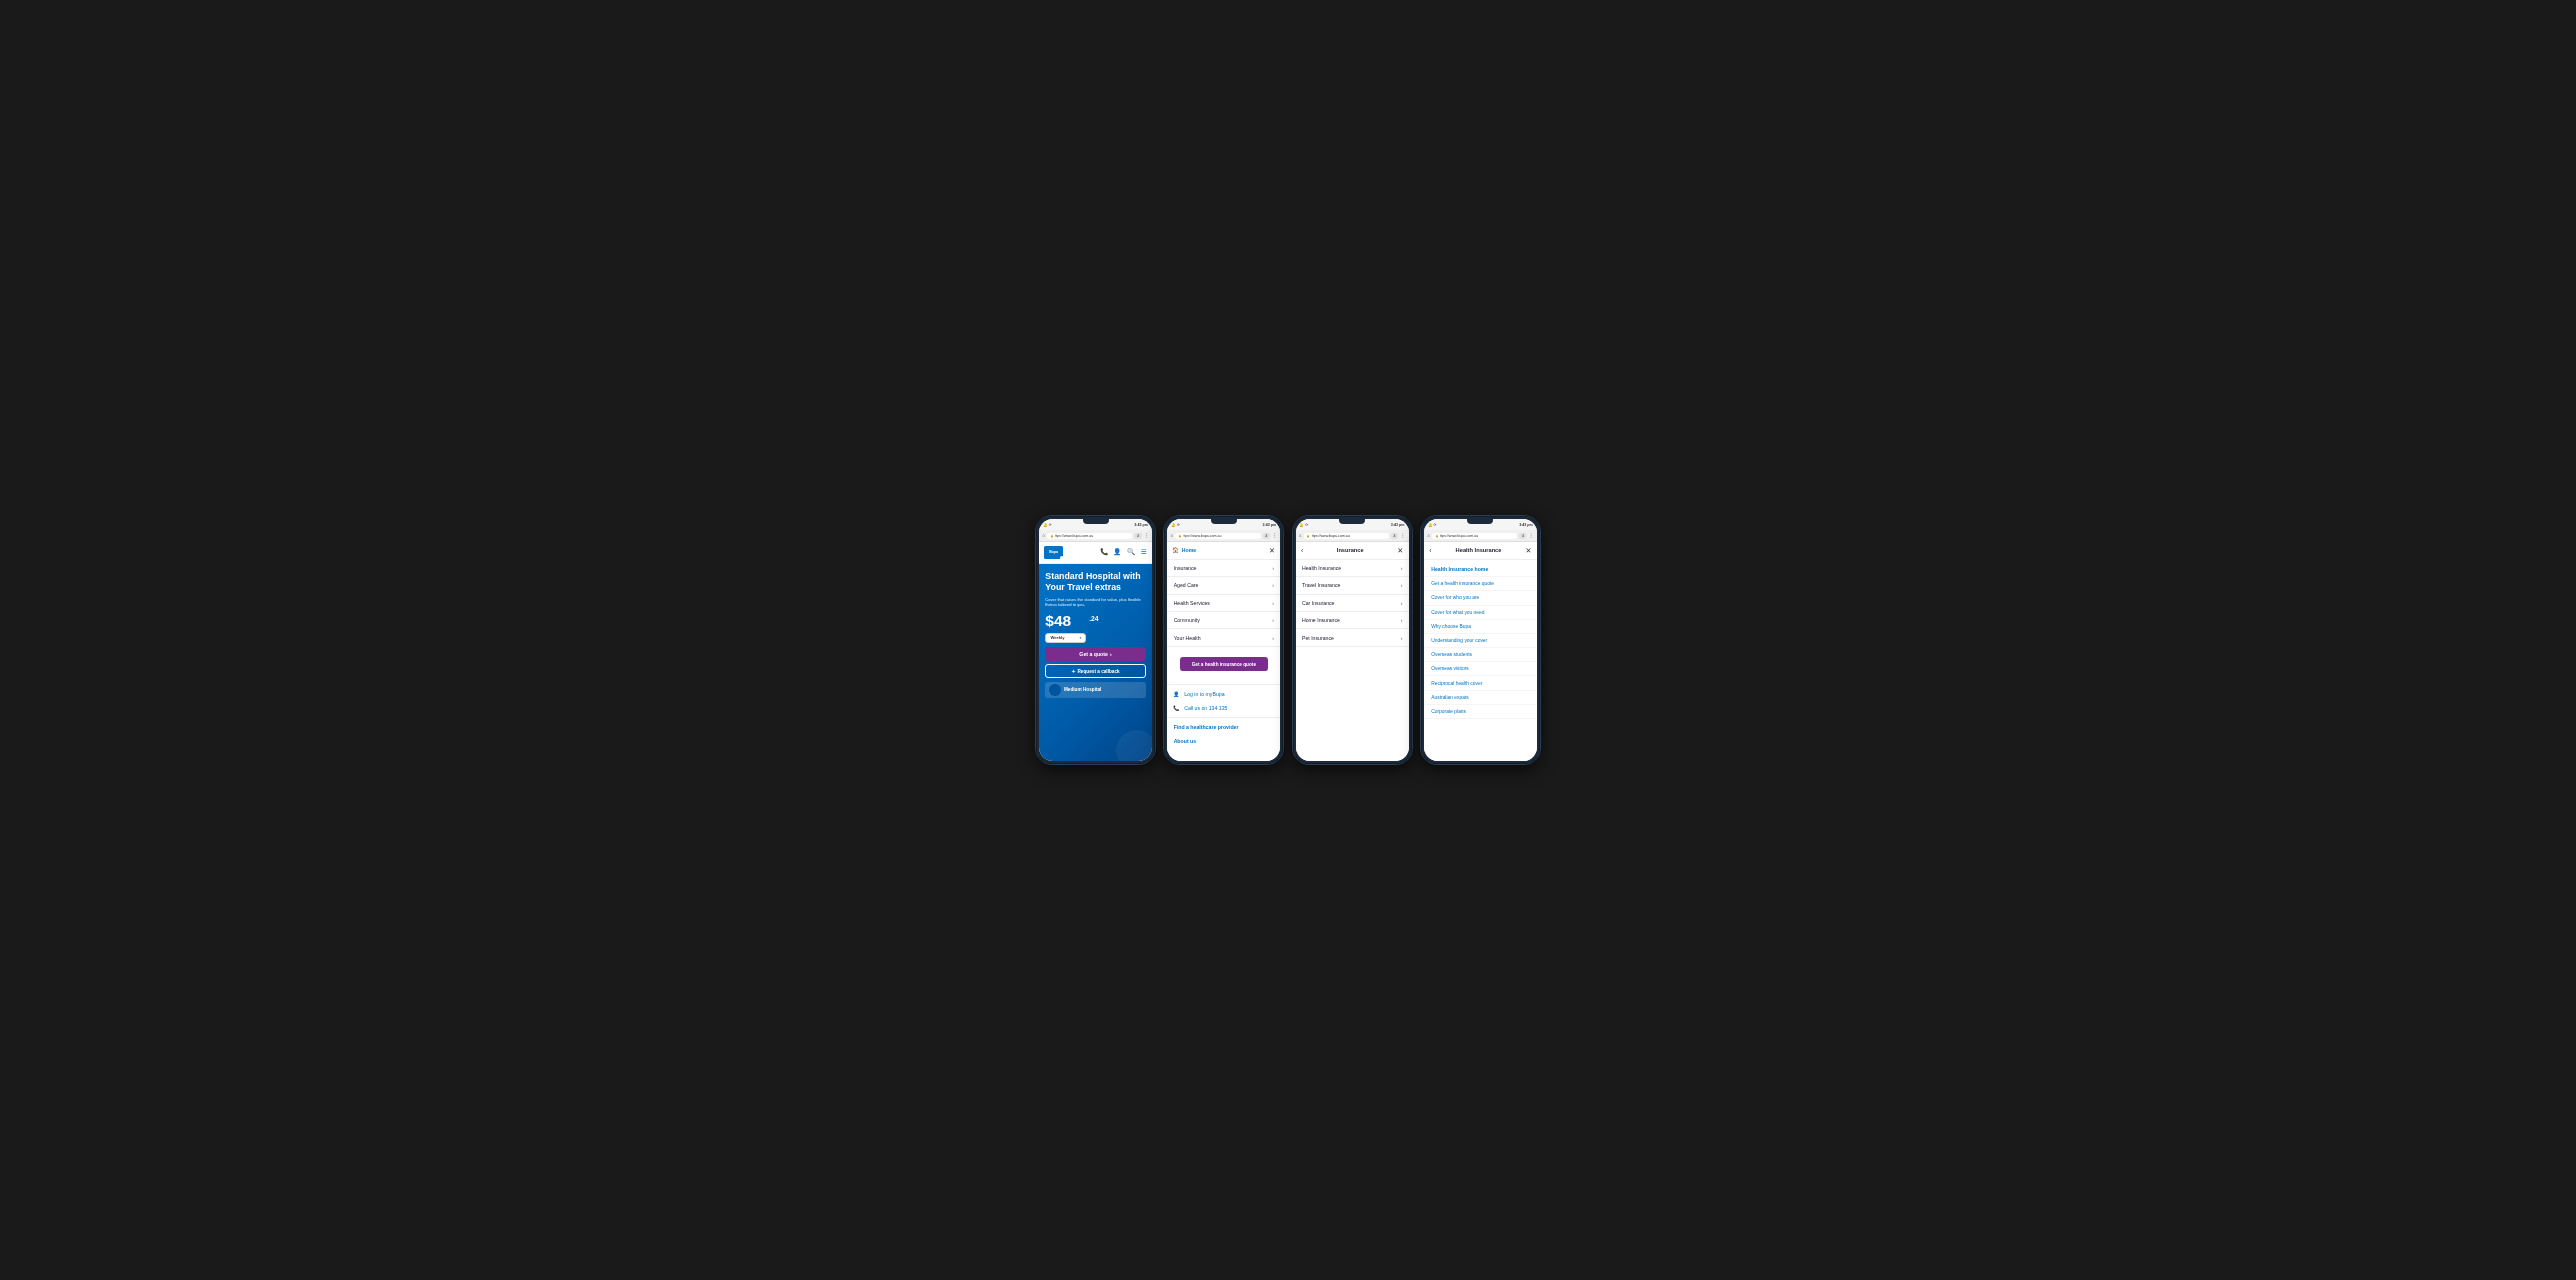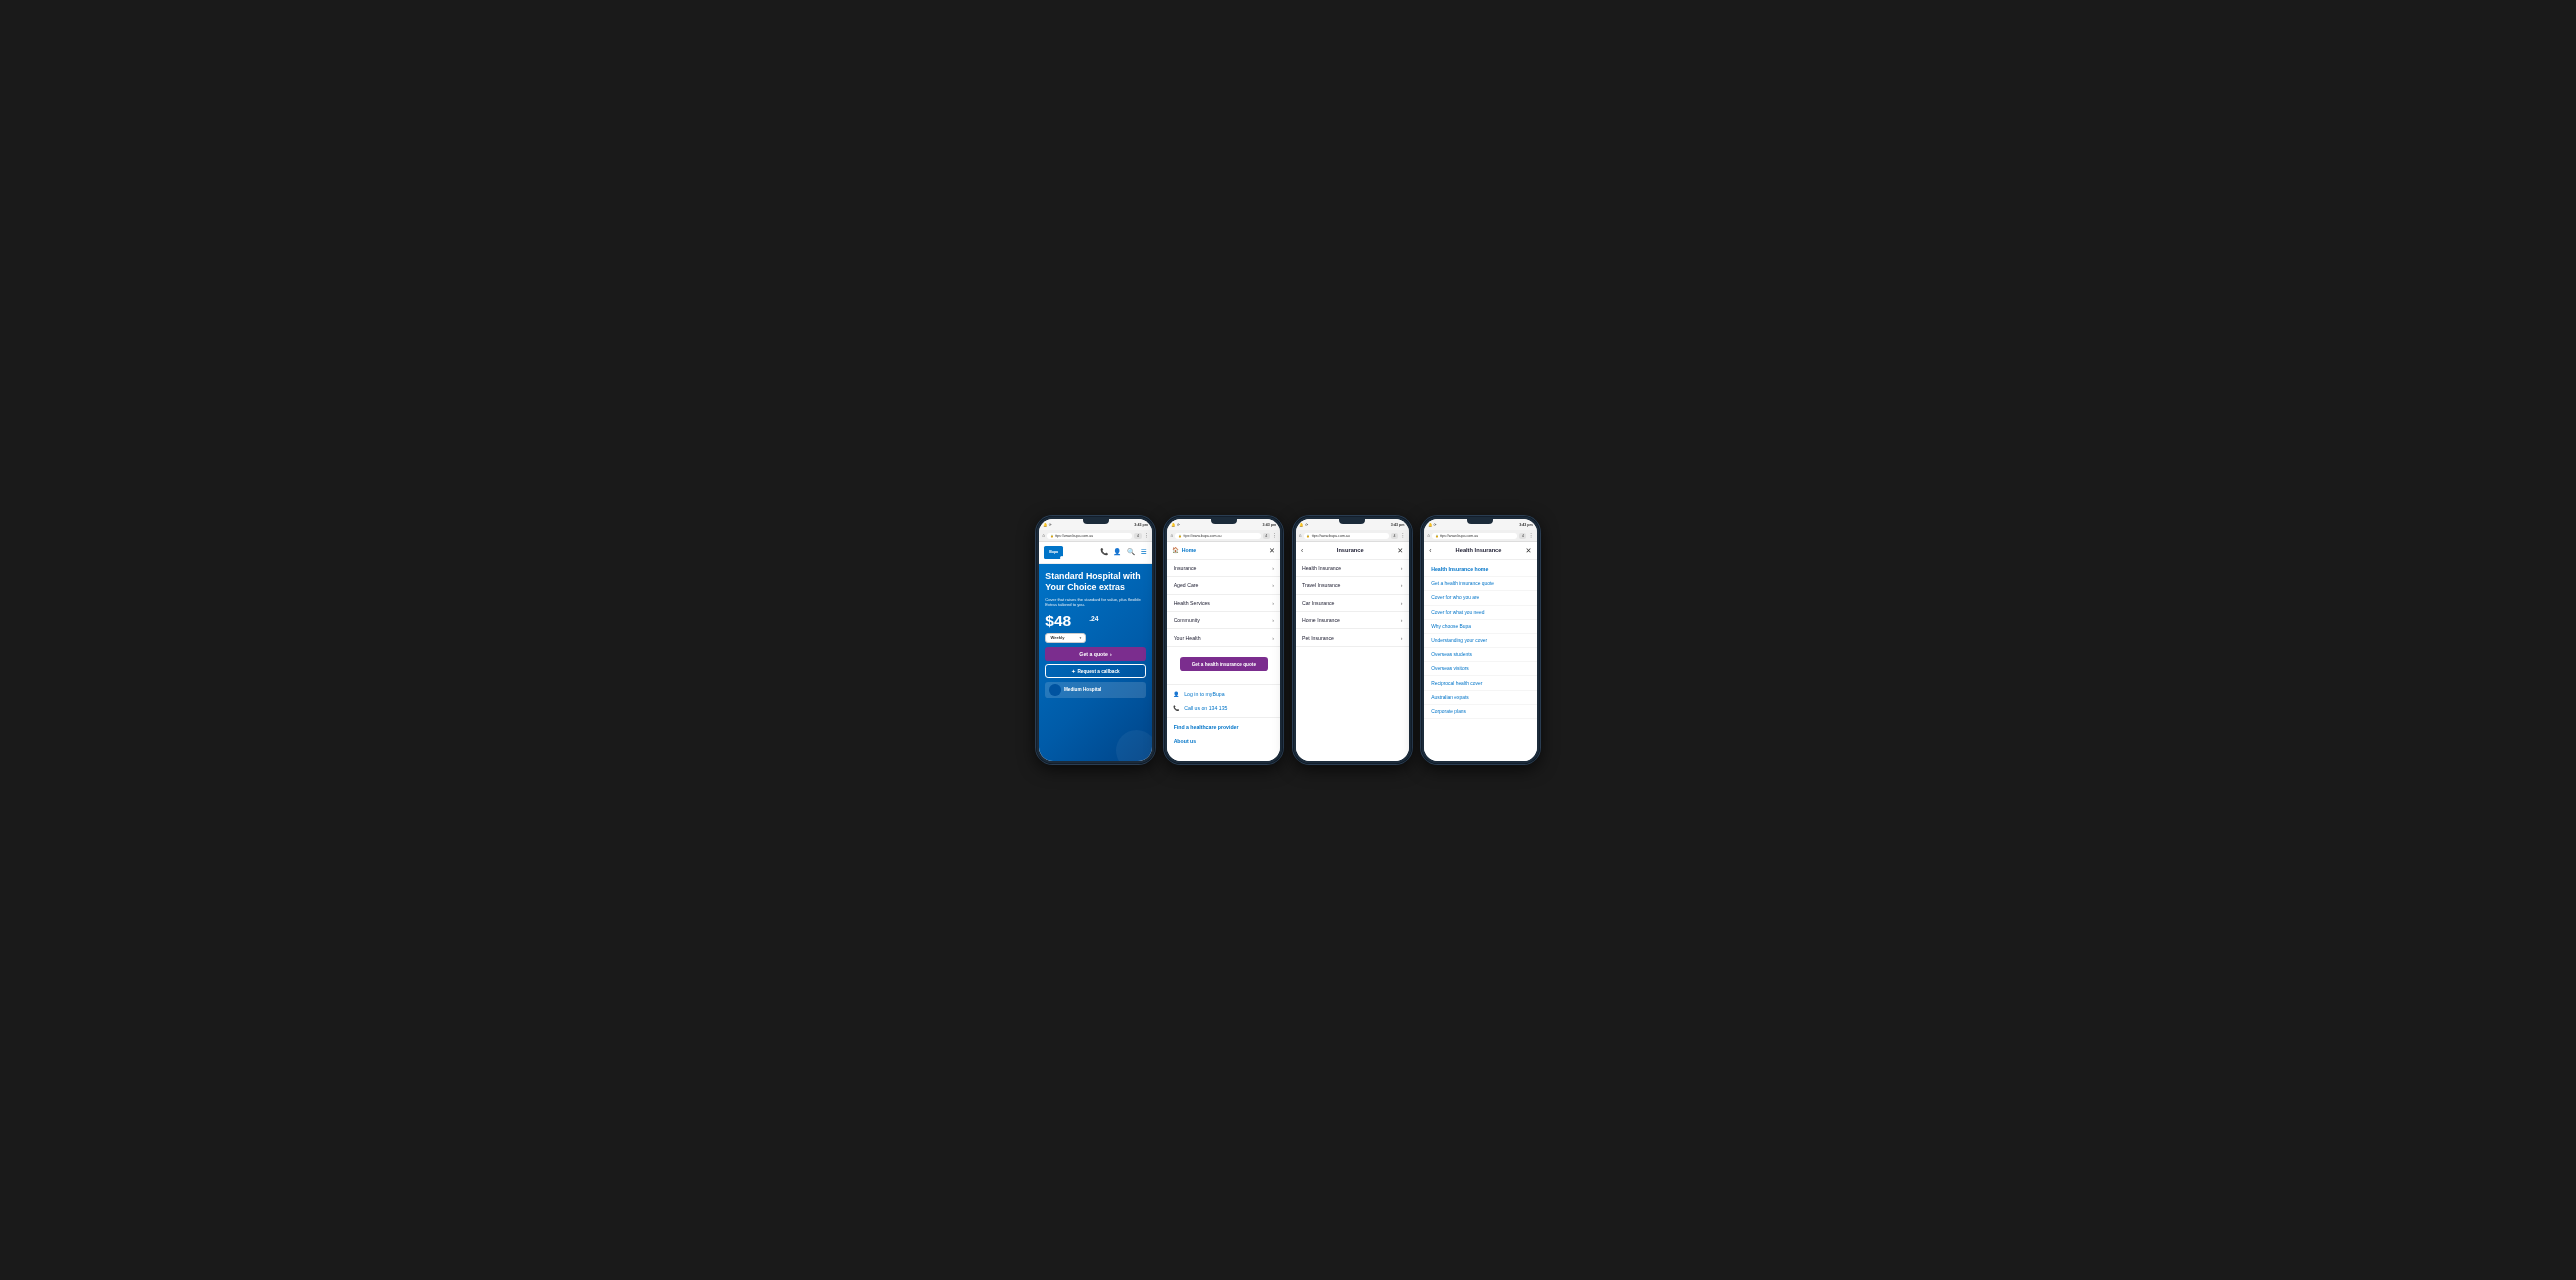--- a/index.html
+++ b/index.html
@@ -403,21 +403,21 @@
           </div>
           <div class="header-icons">
             <span class="header-icon">📞</span>
             <span class="header-icon">👤</span>
             <span class="header-icon">🔍</span>
             <span class="header-icon">☰</span>
           </div>
         </div>
 
         <div class="hero-section">
-          <div class="hero-title">Standard Hospital with Your Choice extras</div>
+          <div class="hero-title">Standard Hospital with Your Travel extras</div>
           <div class="hero-desc">Cover that raises the standard for value, plus flexible Extras tailored to you.</div>
           <div class="hero-price">
             <span class="price-main">$48</span>
             <span class="price-cents">.24</span>
           </div>
           <div class="weekly-selector">
             <span class="weekly-label">Weekly</span>
             <span class="weekly-arrow">▾</span>
           </div>
           <button class="btn-quote">

